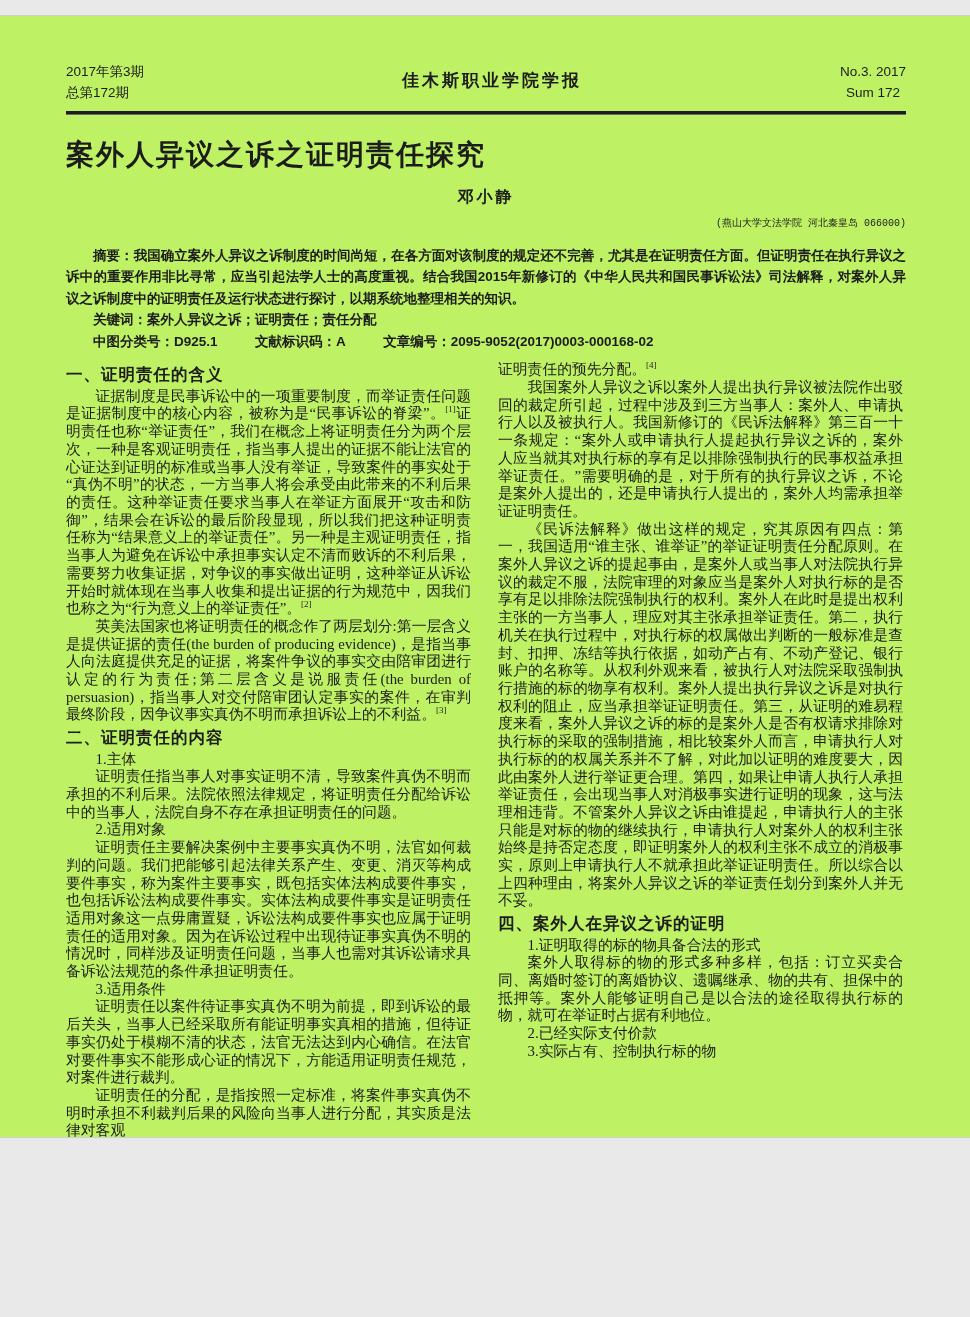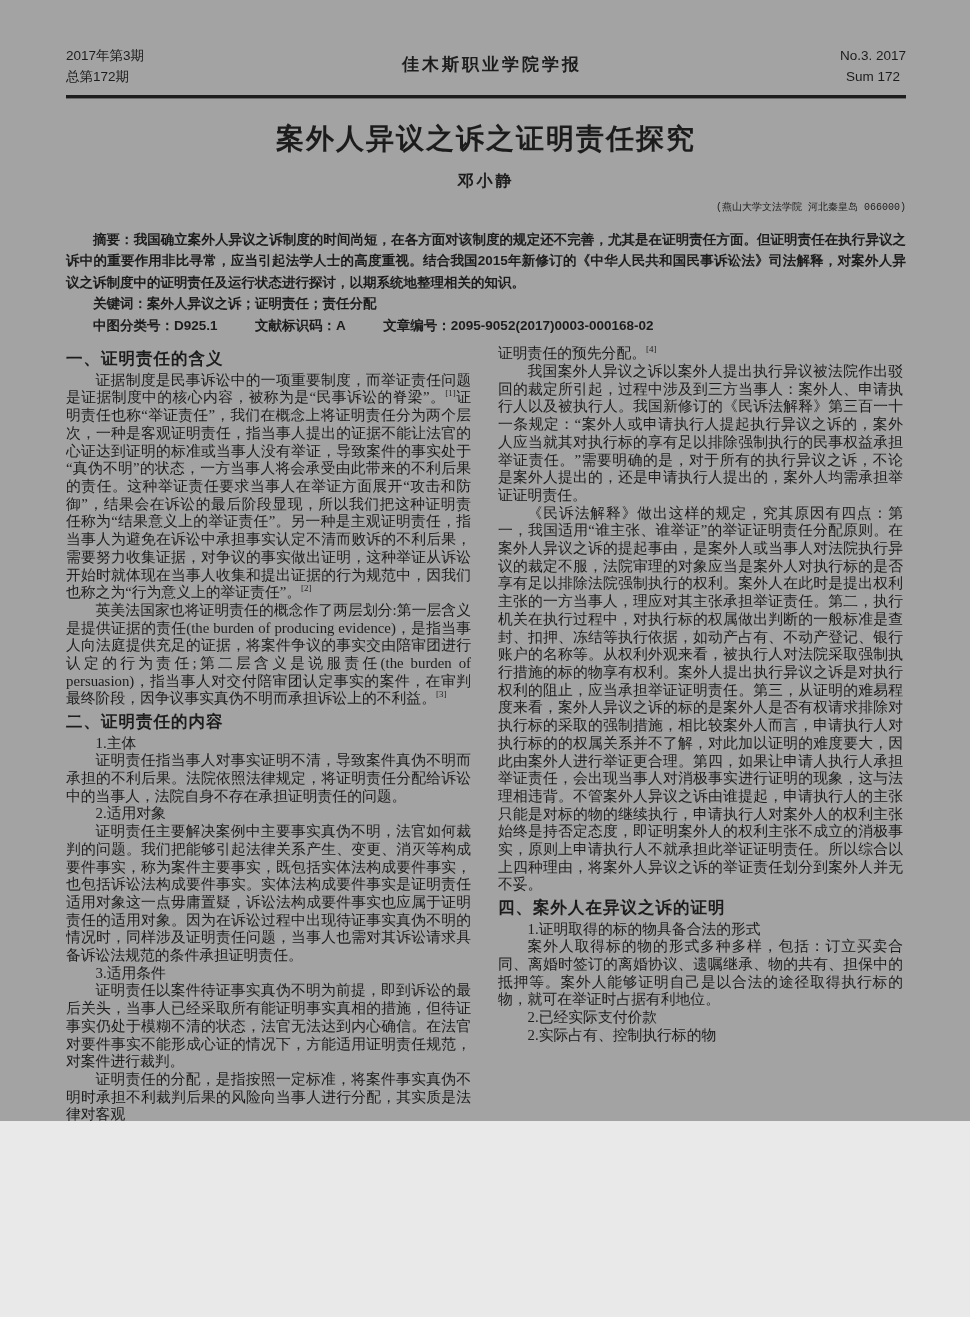--- a/index.html
+++ b/index.html
@@ -1,31 +1,31 @@
 <!DOCTYPE html>
 <html lang="zh"><head>
 <meta charset="utf-8">
 <style>
   * { margin:0; padding:0; box-sizing:border-box; }
   html,body { background:#e9e9e9; }
   body { font-family:"Liberation Serif", serif; color:#1c1c1c; }
   .page {
-    position:relative; width:970px; height:1121px; margin:0 auto;
-    background:#a3a3a3; outline:1px solid #cfcfcf; overflow:hidden;
+    position:relative; width:970px; height:1121px; margin:16px auto;
+    background:#bef264; outline:1px solid #cfcfcf; overflow:hidden;
     padding:46px 64px 0 66px;
   }
   
   .jheader { display:flex; justify-content:space-between; align-items:flex-start;
     font-family:"Liberation Sans", sans-serif; }
   .jheader .left  { font-size:13.5px; line-height:1.55; }
   .jheader .center{ font-size:17px; font-weight:bold; letter-spacing:3px; margin-top:7px; }
   .jheader .right { font-size:13.5px; line-height:1.55; text-align:center; }
   .hrule { height:4px; background:#1d1d1d; margin-top:7px; border-bottom:1px solid #6a6a6a; }
   
-  .title  { text-align:center; font-size:28px; font-weight:bold; letter-spacing:2px;
+  .title  { text-align:left; font-size:28px; font-weight:bold; letter-spacing:2px;
             margin-top:21px; font-family:"Liberation Sans", sans-serif; }
   .author { text-align:center; font-size:16px; letter-spacing:3px; margin-top:13px;
             font-family:"Liberation Sans", sans-serif; font-weight:600; }
   .affil  { text-align:right; font-size:10px; margin-top:8px;font-family:Liberation Mono, monospace; }
   
   .meta { margin-top:15px; font-size:13.5px; line-height:21.5px; font-weight:600;
           font-family:"Liberation Sans", sans-serif; }
   .meta .abstract { text-indent:2em; text-align:justify; }
   .meta .kwline, .meta .clcline { padding-left:2em; }
   .meta .clcline span { margin-right:2.5em; }
@@ -93,21 +93,21 @@
         <div class="blk-p">证明责任的分配，是指按照一定标准，将案件事实真伪不明时承担不利裁判后果的风险向当事人进行分配，其实质是法律对客观</div>
       </div>
     <div class="col">
         <div class="blk-pcont">证明责任的预先分配。<sup class="ref">[4]</sup></div>
         <div class="blk-p">我国案外人异议之诉以案外人提出执行异议被法院作出驳回的裁定所引起，过程中涉及到三方当事人：案外人、申请执行人以及被执行人。我国新修订的《民诉法解释》第三百一十一条规定：“案外人或申请执行人提起执行异议之诉的，案外人应当就其对执行标的享有足以排除强制执行的民事权益承担举证责任。”需要明确的是，对于所有的执行异议之诉，不论是案外人提出的，还是申请执行人提出的，案外人均需承担举证证明责任。</div>
         <div class="blk-p">《民诉法解释》做出这样的规定，究其原因有四点：第一，我国适用“谁主张、谁举证”的举证证明责任分配原则。在案外人异议之诉的提起事由，是案外人或当事人对法院执行异议的裁定不服，法院审理的对象应当是案外人对执行标的是否享有足以排除法院强制执行的权利。案外人在此时是提出权利主张的一方当事人，理应对其主张承担举证责任。第二，执行机关在执行过程中，对执行标的权属做出判断的一般标准是查封、扣押、冻结等执行依据，如动产占有、不动产登记、银行账户的名称等。从权利外观来看，被执行人对法院采取强制执行措施的标的物享有权利。案外人提出执行异议之诉是对执行权利的阻止，应当承担举证证明责任。第三，从证明的难易程度来看，案外人异议之诉的标的是案外人是否有权请求排除对执行标的采取的强制措施，相比较案外人而言，申请执行人对执行标的的权属关系并不了解，对此加以证明的难度要大，因此由案外人进行举证更合理。第四，如果让申请人执行人承担举证责任，会出现当事人对消极事实进行证明的现象，这与法理相违背。不管案外人异议之诉由谁提起，申请执行人的主张只能是对标的物的继续执行，申请执行人对案外人的权利主张始终是持否定态度，即证明案外人的权利主张不成立的消极事实，原则上申请执行人不就承担此举证证明责任。所以综合以上四种理由，将案外人异议之诉的举证责任划分到案外人并无不妥。</div>
         <div class="blk-h">四、案外人在异议之诉的证明</div>
         <div class="blk-sub">1.证明取得的标的物具备合法的形式</div>
         <div class="blk-p">案外人取得标的物的形式多种多样，包括：订立买卖合同、离婚时签订的离婚协议、遗嘱继承、物的共有、担保中的抵押等。案外人能够证明自己是以合法的途径取得执行标的物，就可在举证时占据有利地位。</div>
         <div class="blk-sub">2.已经实际支付价款</div>
-        <div class="blk-sub">2.实际占有、控制执行标的物</div>
+        <div class="blk-sub">3.实际占有、控制执行标的物</div>
       </div>
   </div>
 
   <div class="footnote">
     <div class="frule"></div>
     <div class="bio">作者简介：邓小静(1991- )，女，河北唐山人，硕士，2015级燕山大学文法学院诉讼法学研究生，主要从事民事诉讼法研究。</div>
   </div>
 
   <div class="pagenum">—168—</div>
 

